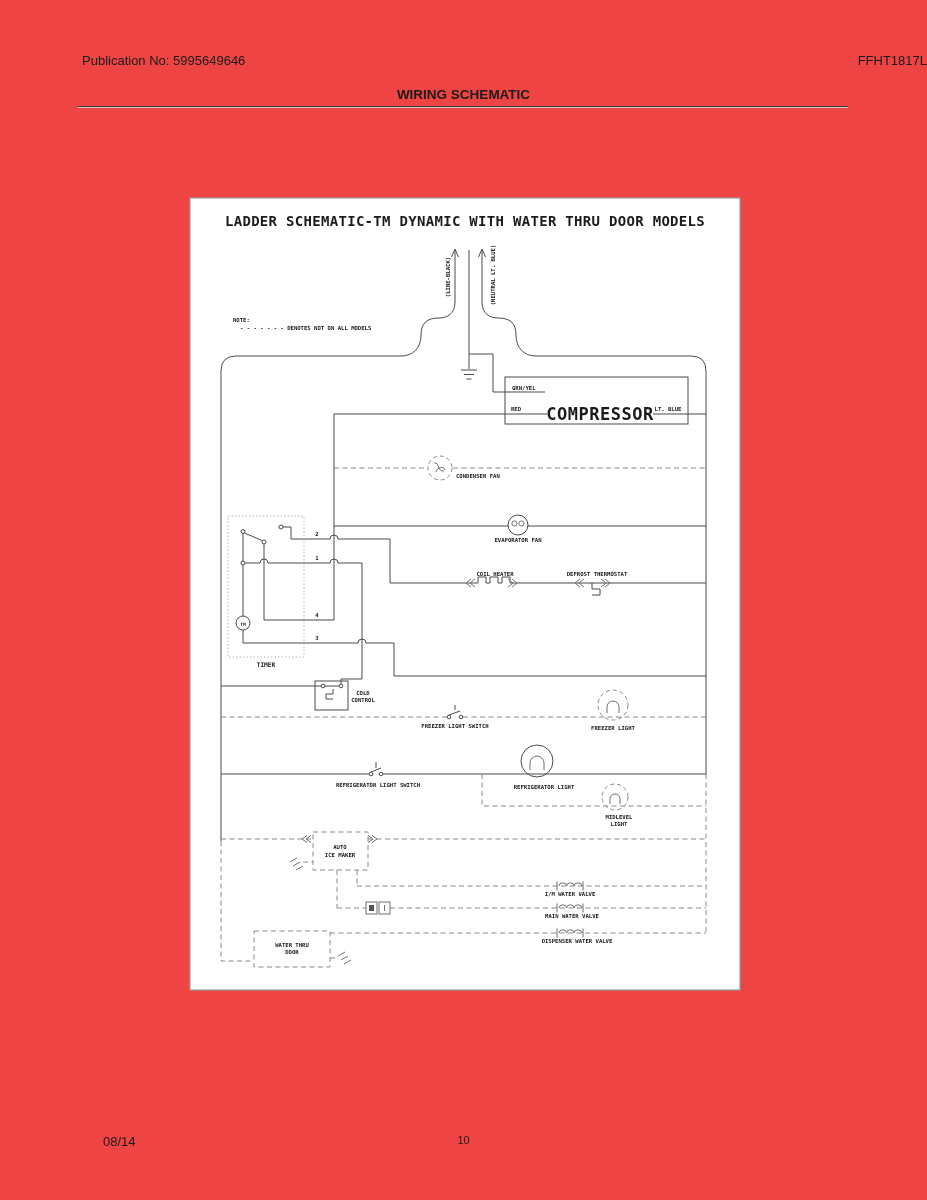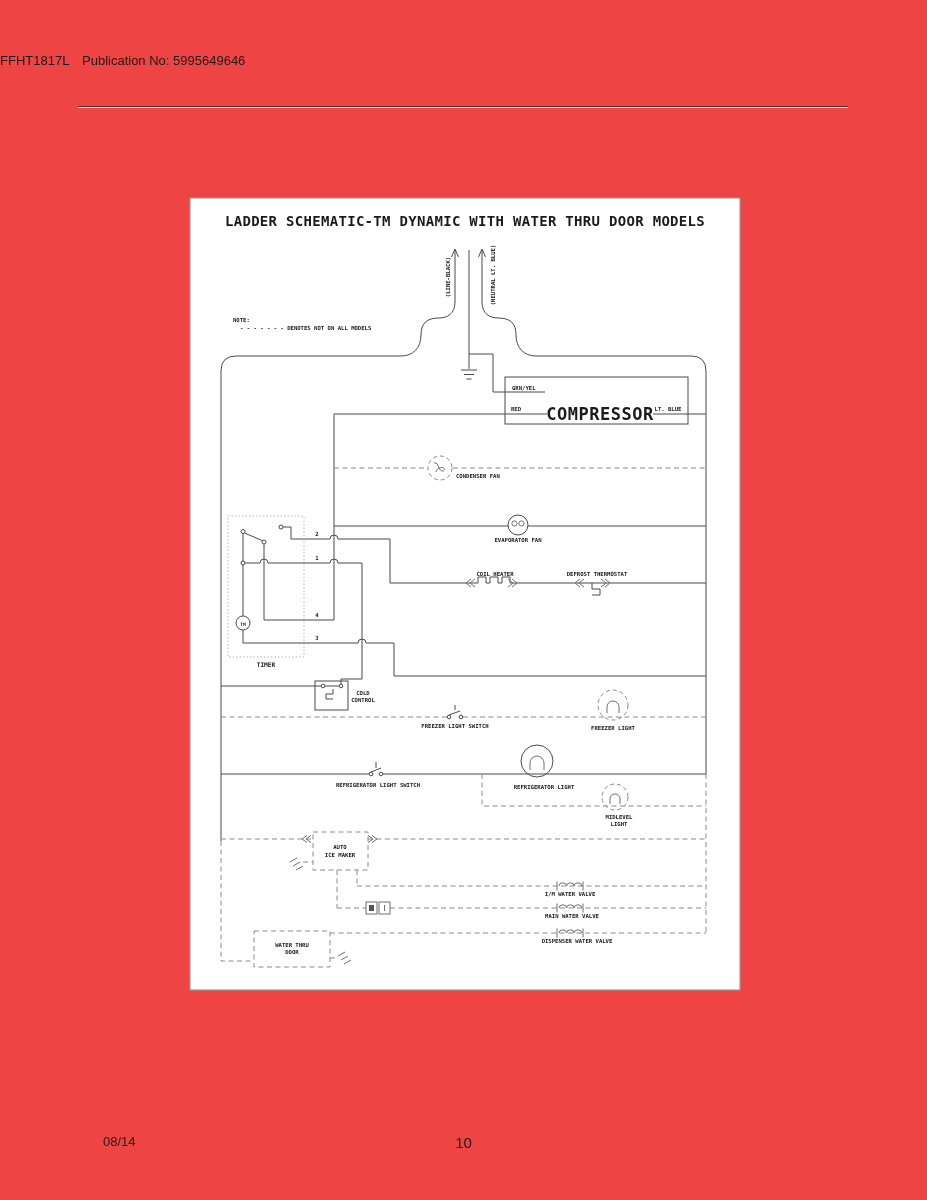--- a/index.html
+++ b/index.html
@@ -1,23 +1,23 @@
 <!DOCTYPE html>
 <html><head>
 <meta charset="utf-8">
 <style>
   html,body{margin:0;padding:0;background:#e8e8e8;}
   .page{position:relative;width:927px;height:1200px;background:#ef4444;margin:0 auto;overflow:hidden;
         font-family:"Liberation Sans",sans-serif;color:#1b1b1b;}
   .hdr-pub{position:absolute;left:82px;top:53px;font-size:13px;}
-  .hdr-model{position:absolute;left:0;top:53px;width:927px;text-align:left;font-size:13px;}
+  .hdr-model{position:absolute;left:0;top:53px;width:927px;text-align:right;font-size:13px;}
   .hdr-section{position:absolute;left:0;top:87px;width:927px;text-align:center;font-size:13.5px;font-weight:bold;}
   .hdr-rule{position:absolute;left:78px;top:106px;width:770px;height:1px;background:#3a3a3a;border-bottom:1px solid #c9c9c9;}
   .ftr-date{position:absolute;left:82px;top:1134px;font-size:13px;margin-left:21px;}
-  .ftr-page{position:absolute;left:0;top:1134px;width:927px;text-align:center;font-size:15px;}
+  .ftr-page{position:absolute;left:0;top:1134px;width:927px;text-align:center;font-size:11px;}
   svg{position:absolute;left:0;top:0;}
   
   .w{fill:none;stroke:#4a4a4a;stroke-width:1;}
   .d{fill:none;stroke:#8a8a8a;stroke-width:1;stroke-dasharray:5,3.5;}
   .dot{fill:none;stroke:#b5b5b5;stroke-width:1;stroke-dasharray:1.5,2;}
   .sym{fill:none;stroke:#6f6f6f;stroke-width:1;}
   .node{fill:#ffffff;stroke:#4a4a4a;stroke-width:1;}
   .box{fill:none;stroke:#4a4a4a;stroke-width:1;}
   
   .t{font-family:"DejaVu Sans Mono",monospace;font-weight:bold;fill:#1b1b1b;}
@@ -27,20 +27,21 @@
   .big{font-size:17px;letter-spacing:.5px;}
   .ttl{font-size:14px;letter-spacing:.3px;}
 </style>
 </head>
 <body>
 
 <div class="page">
 
   <div class="hdr-pub">Publication No: 5995649646</div>
   <div class="hdr-model">FFHT1817L</div>
+  <div class="hdr-section">WIRING SCHEMATIC</div>
   <div class="hdr-rule"></div>
 
   <svg width="927" height="1200" viewBox="0 0 927 1200">
 
     <rect x="190" y="198" width="550" height="792" fill="#ffffff" stroke="#9a9a9a" stroke-width="1.2"></rect>
 
     <text class="t ttl" x="465" y="226" text-anchor="middle">LADDER SCHEMATIC-TM DYNAMIC WITH WATER THRU DOOR MODELS</text>
 
     <g>
       <text class="t t6" x="233" y="322">NOTE:</text>

